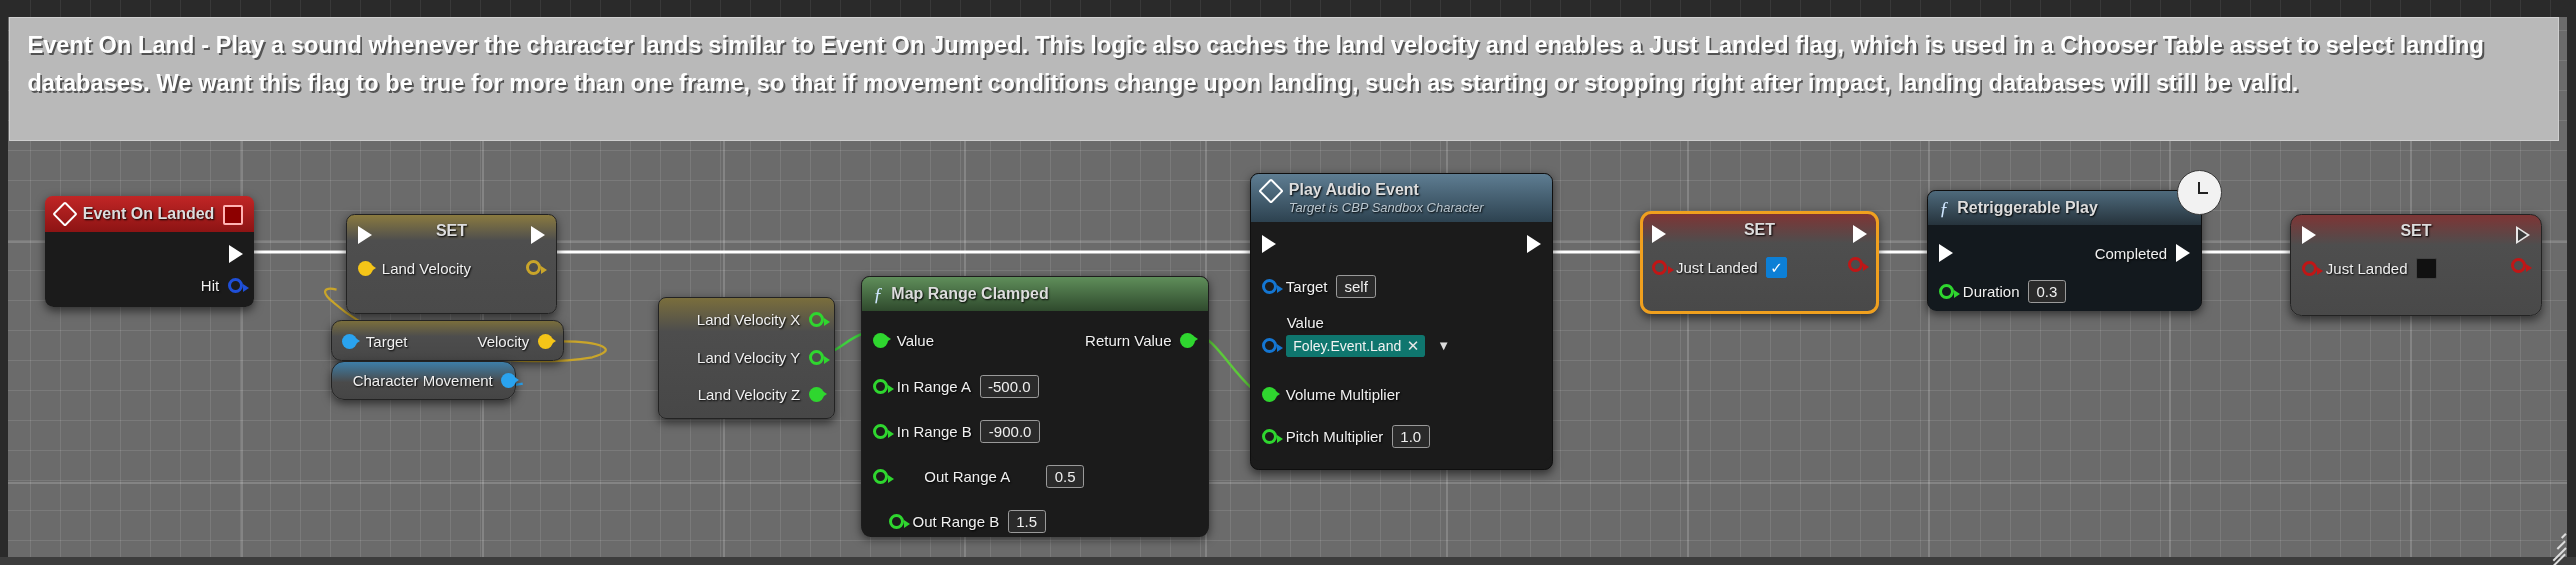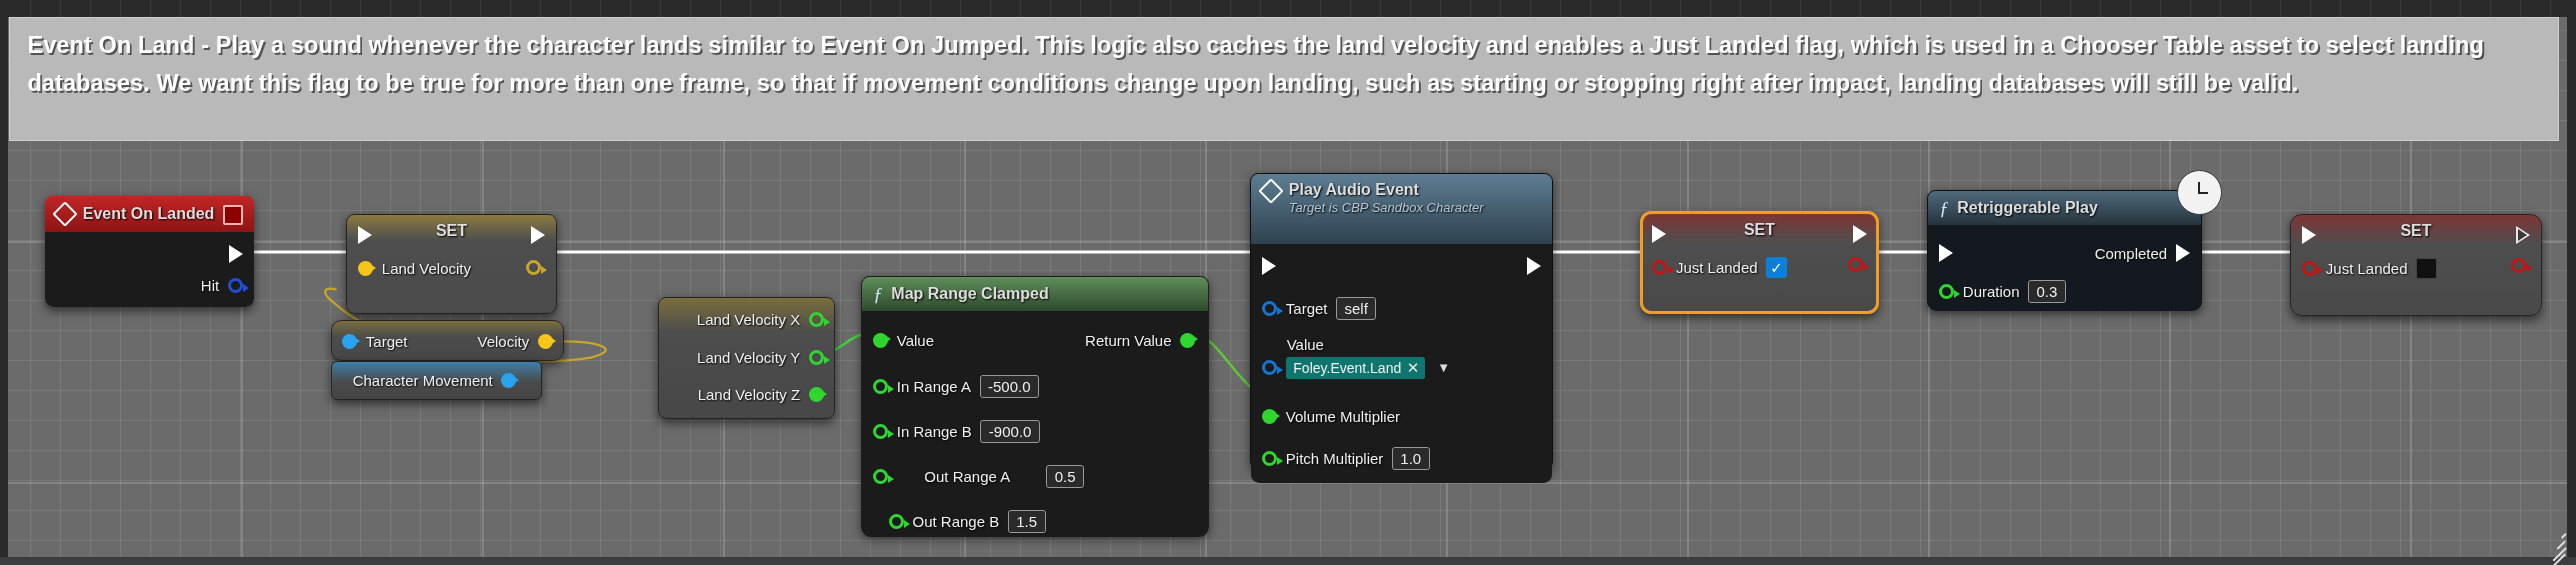--- a/index.html
+++ b/index.html
@@ -185,23 +185,23 @@
         <span class="dot solid" style="color:#2aa3ef;"></span>
         <span class="plabel">Target</span>
       </div>
       <div class="prow" style="right:10.3px;top:12.2px;margin-left:28px;">
         <span class="plabel">Velocity</span>
         <span class="dot solid" style="color:#f5c518;"></span>
       </div>
     </div>
   </div>
 
-  <div class="node" style="left:331px;top:361px;width:211px;height:39px;
+  <div class="node" style="left:331px;top:361px;width:185px;height:39px;
               background:linear-gradient(180deg,#3d7ea8 0%,#4a4a4a 55%,#454545 100%);
-              border:0.9px solid #232323;border-radius:6px;text-align:center;">
+              border:0.9px solid #232323;border-radius:13px;text-align:center;">
     <div style="position:relative;height:39px;">
       <div class="prow" style="left:20.7px;top:10.3px;">
         <span class="plabel">Character Movement</span>
         <span class="dot solid" style="color:#2aa3ef;"></span>
       </div>
     </div>
   </div>
 
   <div class="node" style="left:658px;top:297px;width:177px;height:122px;
               background:linear-gradient(180deg,#7a6e3c 0%,#4d4d4d 28%,#474747 100%);
@@ -254,21 +254,21 @@
       </div>
       <div class="prow" style="left:27px;top:199px;">
         <span class="dot hollow" style="color:#2fd62f;"></span>
         <span class="plabel">Out Range B</span>
         <span class="valbox">1.5</span>
       </div>
     </div>
   </div>
 
   <div class="node" style="left:1250px;top:173px;width:303px;height:297px;background:#1b1b1b;border:0.9px solid #0f0f0f;">
-    <div class="hdr" style="height:70px;align-items:flex-start;padding-top:5.6px;
+    <div class="hdr" style="height:48px;align-items:flex-start;padding-top:5.6px;
                 background:linear-gradient(180deg,#5e7d92,#2d4250);">
       <span class="diamond" style="margin-top:2.8px;"></span>
       <span style="display:flex;flex-direction:column;line-height:1.25;">
         <span class="htitle">Play Audio Event</span>
         <span class="hsub">Target is CBP Sandbox Character</span>
       </span>
     </div>
     <div class="body" style="height:239px;">
       <div class="prow" style="left:11.3px;top:13px;">
         <span class="exec"></span>

